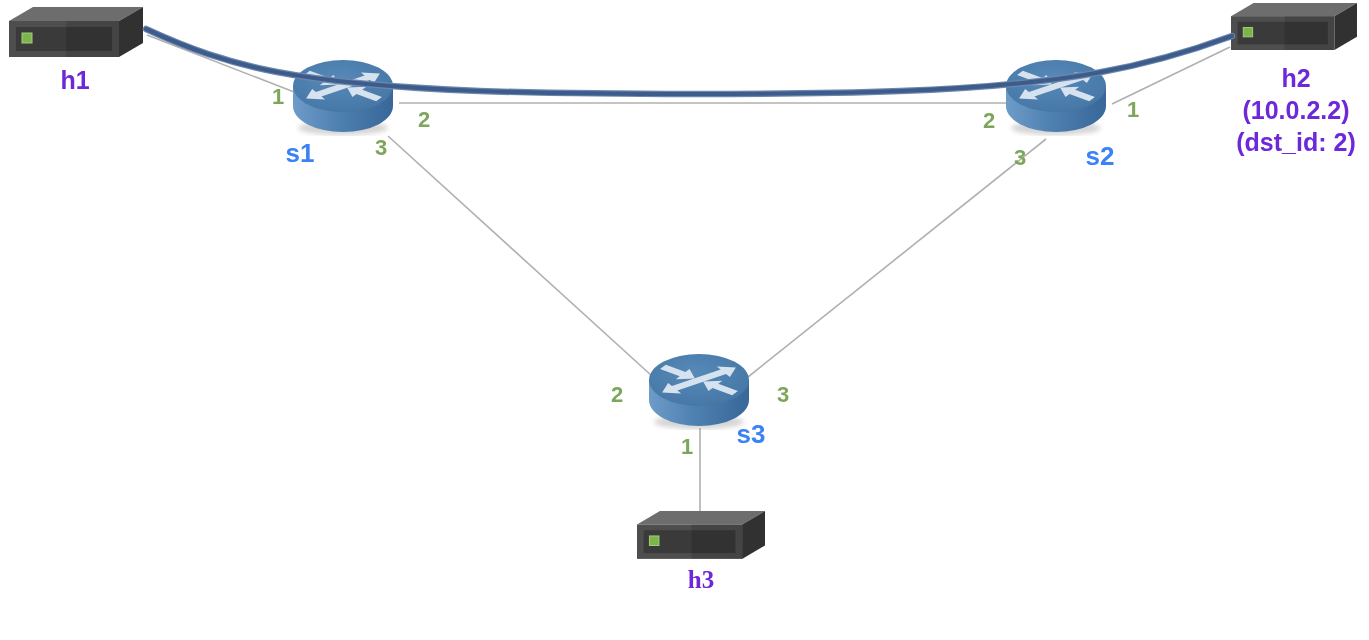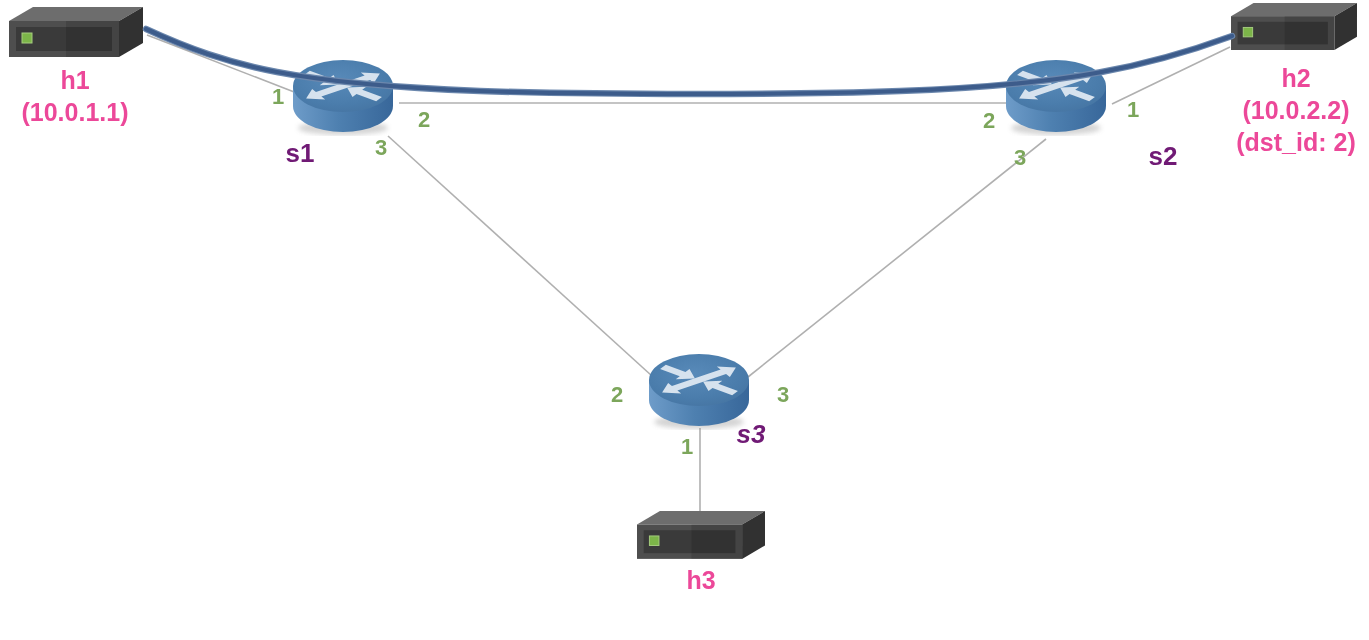--- a/index.html
+++ b/index.html
@@ -11,30 +11,30 @@
     font-family:"Liberation Sans", sans-serif;
   }
   .layer{position:absolute;left:0;top:0;pointer-events:none;}
   .node{position:absolute;}
   .host-label{
     position:absolute;
     text-align:center;
     font-weight:bold;
     font-size:25px;
     line-height:32px;
-    color:#ec4899;
+    color:#6d28d9;
     white-space:nowrap;
   }
   .host-label span{display:block;}
   .switch-name{
     position:absolute;
     transform:translate(-50%,-50%);
     font-weight:bold;
     font-size:26px;
-    color:#701a75;
+    color:#3b82f6;
     white-space:nowrap;
   }
   .port-label{
     position:absolute;
     transform:translate(-50%,-50%);
     font-weight:bold;
     font-size:22px;
     color:#7ca65b;
     white-space:nowrap;
   }
@@ -145,36 +145,35 @@
     </svg>
   </div>
 
   <svg class="layer" width="1369" height="640" viewBox="0 0 1369 640">
     <path d="M146,29 C230,68 300,84 480,91 C600,95 790,95 900,91 C1070,85 1150,66 1232,36" fill="none" stroke-width="6.5" stroke-linecap="round" stroke="#6b87ad"></path>
     <path d="M146,29 C230,68 300,84 480,91 C600,95 790,95 900,91 C1070,85 1150,66 1232,36" fill="none" stroke-width="4.2" stroke-linecap="round" stroke="#3d5c8b"></path>
   </svg>
 
   <div class="host-label" style="left:0px;top:64px;width:150px;">
     <span>h1</span>
-    <span>(10.0.1.1)</span>
   </div>
 
   <div class="host-label" style="left:1216px;top:62px;width:160px;">
     <span>h2</span>
     <span>(10.0.2.2)</span>
     <span>(dst_id: 2)</span>
   </div>
 
-  <div class="host-label" style="left:556px;top:564px;width:290px;">
+  <div class="host-label" style="left:556px;top:564px;width:290px;font-family:Liberation Serif, serif;">
     <span>h3</span>
   </div>
 
   <span class="switch-name" style="left:300px;top:153px;">s1</span>
-  <span class="switch-name" style="left:1163px;top:156px;">s2</span>
-  <span class="switch-name" style="left:751px;top:434px;font-style:italic;">s3</span>
+  <span class="switch-name" style="left:1100px;top:156px;">s2</span>
+  <span class="switch-name" style="left:751px;top:434px;">s3</span>
 
   <span class="port-label" style="left:278px;top:97px;">1</span>
   <span class="port-label" style="left:424px;top:120px;">2</span>
   <span class="port-label" style="left:381px;top:148px;">3</span>
 
   <span class="port-label" style="left:989px;top:121px;">2</span>
   <span class="port-label" style="left:1133px;top:110px;">1</span>
   <span class="port-label" style="left:1020px;top:158px;">3</span>
 
   <span class="port-label" style="left:617px;top:395px;">2</span>

